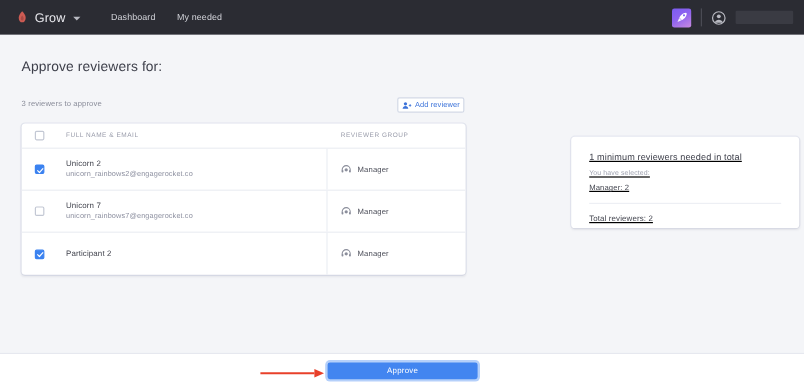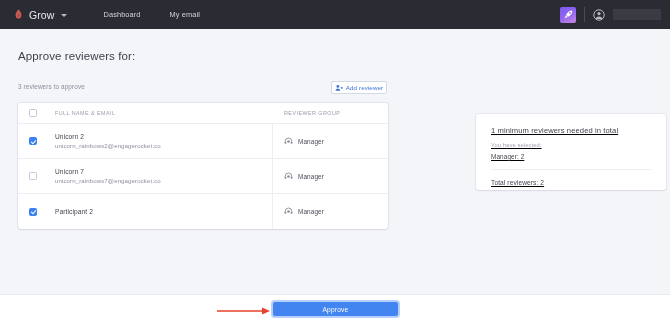--- a/index.html
+++ b/index.html
@@ -61,21 +61,20 @@
     display: flex;
     align-items: center;
     gap: 18px;
     margin-left: 26px;
   }
   .nav-link {
     color: #d3d4da;
     font-size: 7.4px;
     letter-spacing: .1px;
     cursor: pointer;
-    margin-left: 11px;
   }
   .topbar-right {
     margin-left: auto;
     display: flex;
     align-items: center;
     gap: 8px;
   }
   .app-tile {
     width: 16px;
     height: 16px;
@@ -347,21 +346,21 @@
           <path d="M5.5 0.4 C7.2 2.2 8.4 3.8 8.4 5.9 C8.4 8.2 7.1 9.6 5.5 9.6 C3.9 9.6 2.6 8.2 2.6 5.9 C2.6 3.8 3.8 2.2 5.5 0.4 Z" fill="#cc5b53"></path>
           <path d="M5.5 4.0 C6.2 4.9 6.7 5.6 6.7 6.5 C6.7 7.5 6.1 8.1 5.5 8.1 C4.9 8.1 4.3 7.5 4.3 6.5 C4.3 5.6 4.8 4.9 5.5 4.0 Z" fill="#a94a45"></path>
         </svg>
       </span>
       <span class="brand-name">Grow</span>
       <span class="brand-caret"></span>
     </div>
 
     <div class="nav-links">
       <span class="nav-link">Dashboard</span>
-      <span class="nav-link">My email</span>
+      <span class="nav-link">My needed</span>
     </div>
 
     <div class="topbar-right">
       <div class="app-tile">
         <svg width="11" height="11" viewBox="0 0 11 11">
           <path d="M8.7 1.6 C7.1 1.7 5.4 2.6 4.3 4.0 L3.1 5.6 L5.3 7.8 L6.9 6.6 C8.3 5.5 9.2 3.8 9.3 2.2 Z" fill="#ffffff"></path>
           <circle cx="7.0" cy="3.8" r="0.85" fill="#7b5cf0"></circle>
           <path d="M3.0 6.0 L1.6 9.3 L4.9 7.9 Z" fill="#ffffff" opacity="0.9"></path>
         </svg>
       </div>

